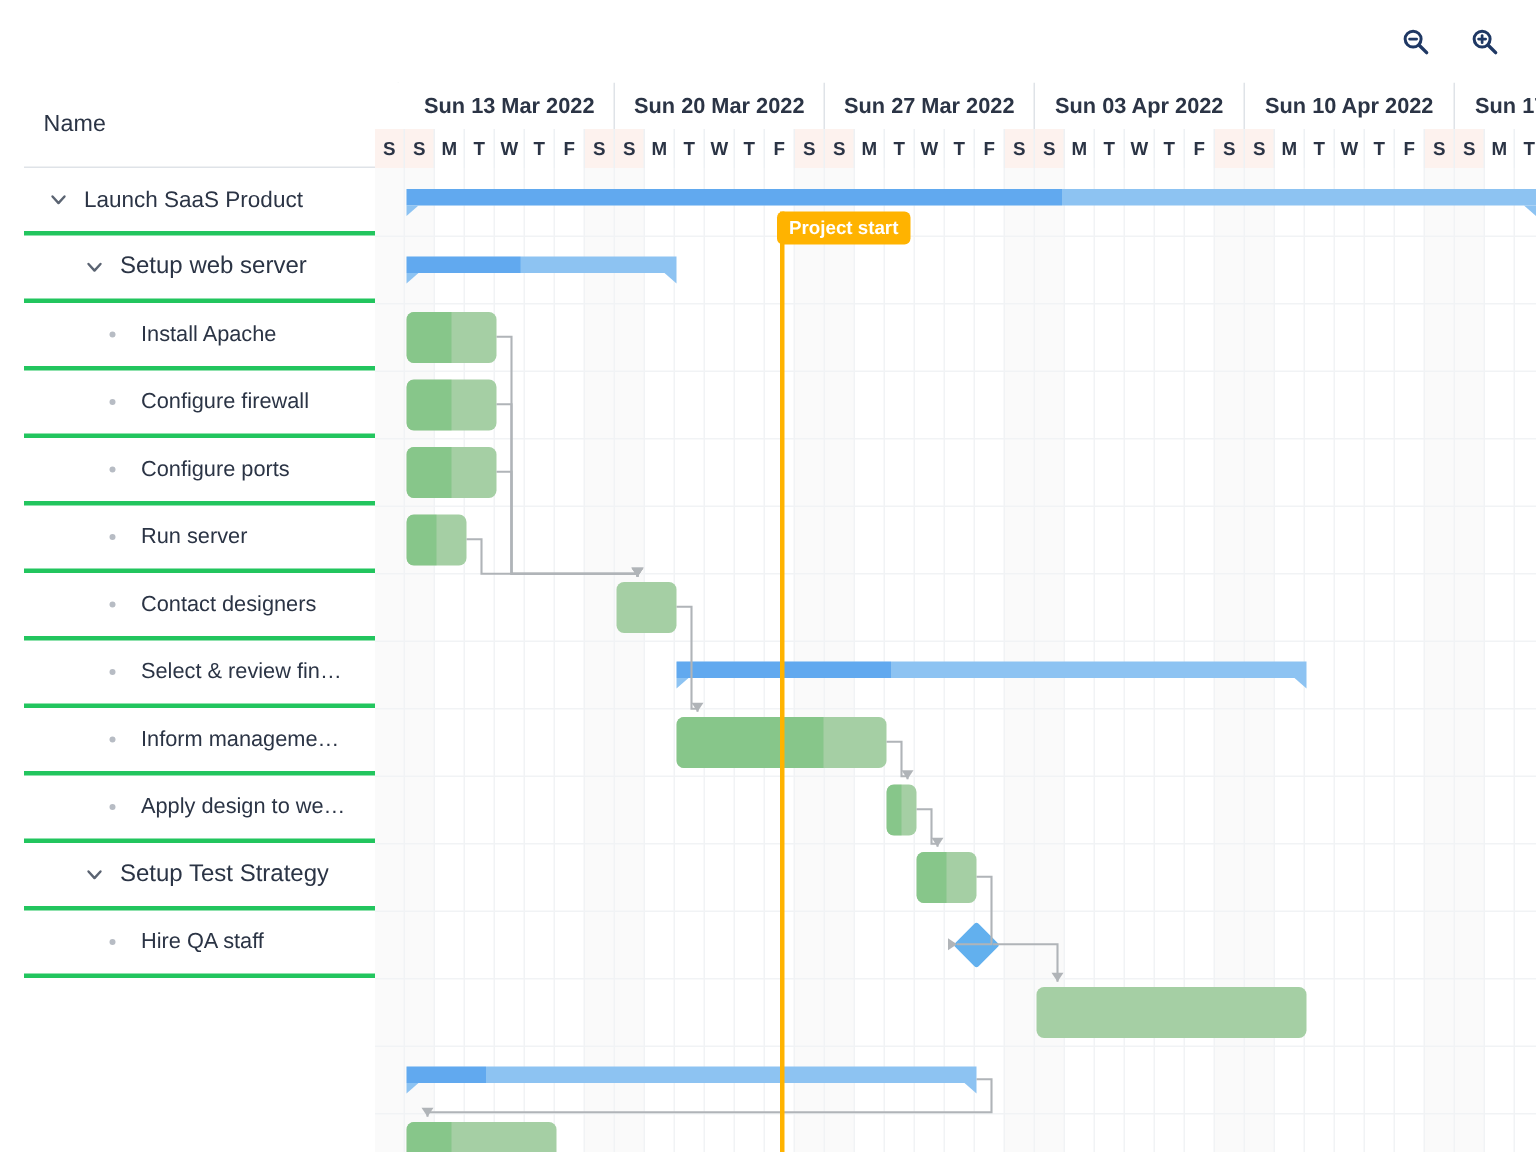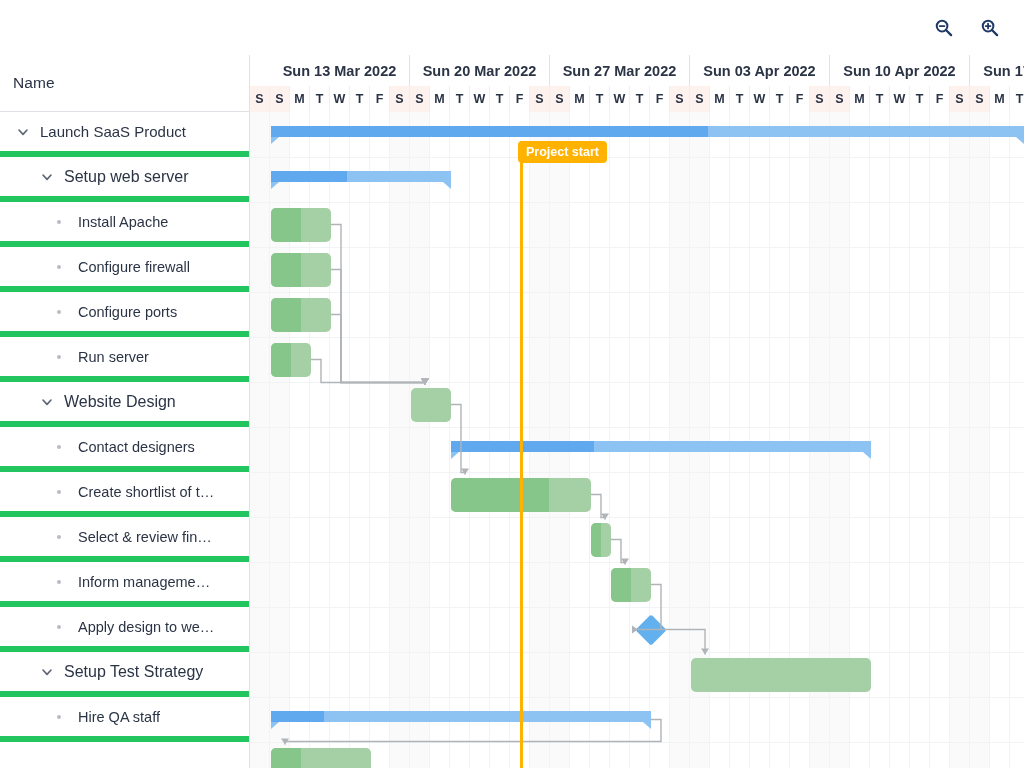--- a/index.html
+++ b/index.html
@@ -26,21 +26,21 @@
     width: 34px; height: 34px;
     display: flex; align-items: center; justify-content: center;
     margin-left: 12px;
     cursor: pointer;
     background: transparent; border: none;
   }
   .tool-btn svg { display: block; }
 
   
   .grid-pane {
-    position: absolute; top: 55px; left: 0;
+    position: absolute; top: 55px; left: 16px;
     width: 250px; height: 713px;
     background: #ffffff;
     border-right: 1px solid #dfe3e8;
     overflow: hidden;
   }
   .chart-pane {
     position: absolute; top: 55px; left: 250px;
     width: 774px; height: 713px;
     background: #ffffff;
     overflow: hidden;
@@ -55,21 +55,21 @@
     background: #fff;
     position: relative;
     z-index: 3;
   }
   .grid-head-title { font-size: 15.5px; color: #2b3445; letter-spacing: .1px; }
 
   .grid-rows { position: relative; }
   .grid-row {
     height: 45px;
     display: flex; align-items: center;
-    border-bottom: 6px solid #22c55e;
+    border-bottom: 3px solid #22c55e;
     font-size: 14.5px;
     color: #2b3445;
     white-space: nowrap;
     overflow: hidden;
   }
   .grid-row.lvl0 { padding-left: 12px; }
   .grid-row.lvl1 { padding-left: 36px; }
   .grid-row.lvl2 { padding-left: 48px; }
 
   .twisty {
@@ -259,39 +259,25 @@
             <i></i>
           </span>
           <span class="row-label">Configure ports</span>
         </div>
         <div class="grid-row lvl2">
           <span class="bullet">
             <i></i>
           </span>
           <span class="row-label">Run server</span>
         </div>
-        <div class="grid-row lvl1">
-          <span class="twisty">
-            <svg width="14" height="14" viewBox="0 0 14 14">
-              <polyline points="3,5 7,9.4 11,5" fill="none" stroke="#5b6472" stroke-width="1.6" stroke-linecap="round" stroke-linejoin="round"></polyline>
-            </svg>
-          </span>
-          <span class="row-label">Website Design</span>
-        </div>
         <div class="grid-row lvl2">
           <span class="bullet">
             <i></i>
           </span>
           <span class="row-label">Contact designers</span>
-        </div>
-        <div class="grid-row lvl2">
-          <span class="bullet">
-            <i></i>
-          </span>
-          <span class="row-label">Create shortlist of t…</span>
         </div>
         <div class="grid-row lvl2">
           <span class="bullet">
             <i></i>
           </span>
           <span class="row-label">Select &amp; review fin…</span>
         </div>
         <div class="grid-row lvl2">
           <span class="bullet">
             <i></i>

